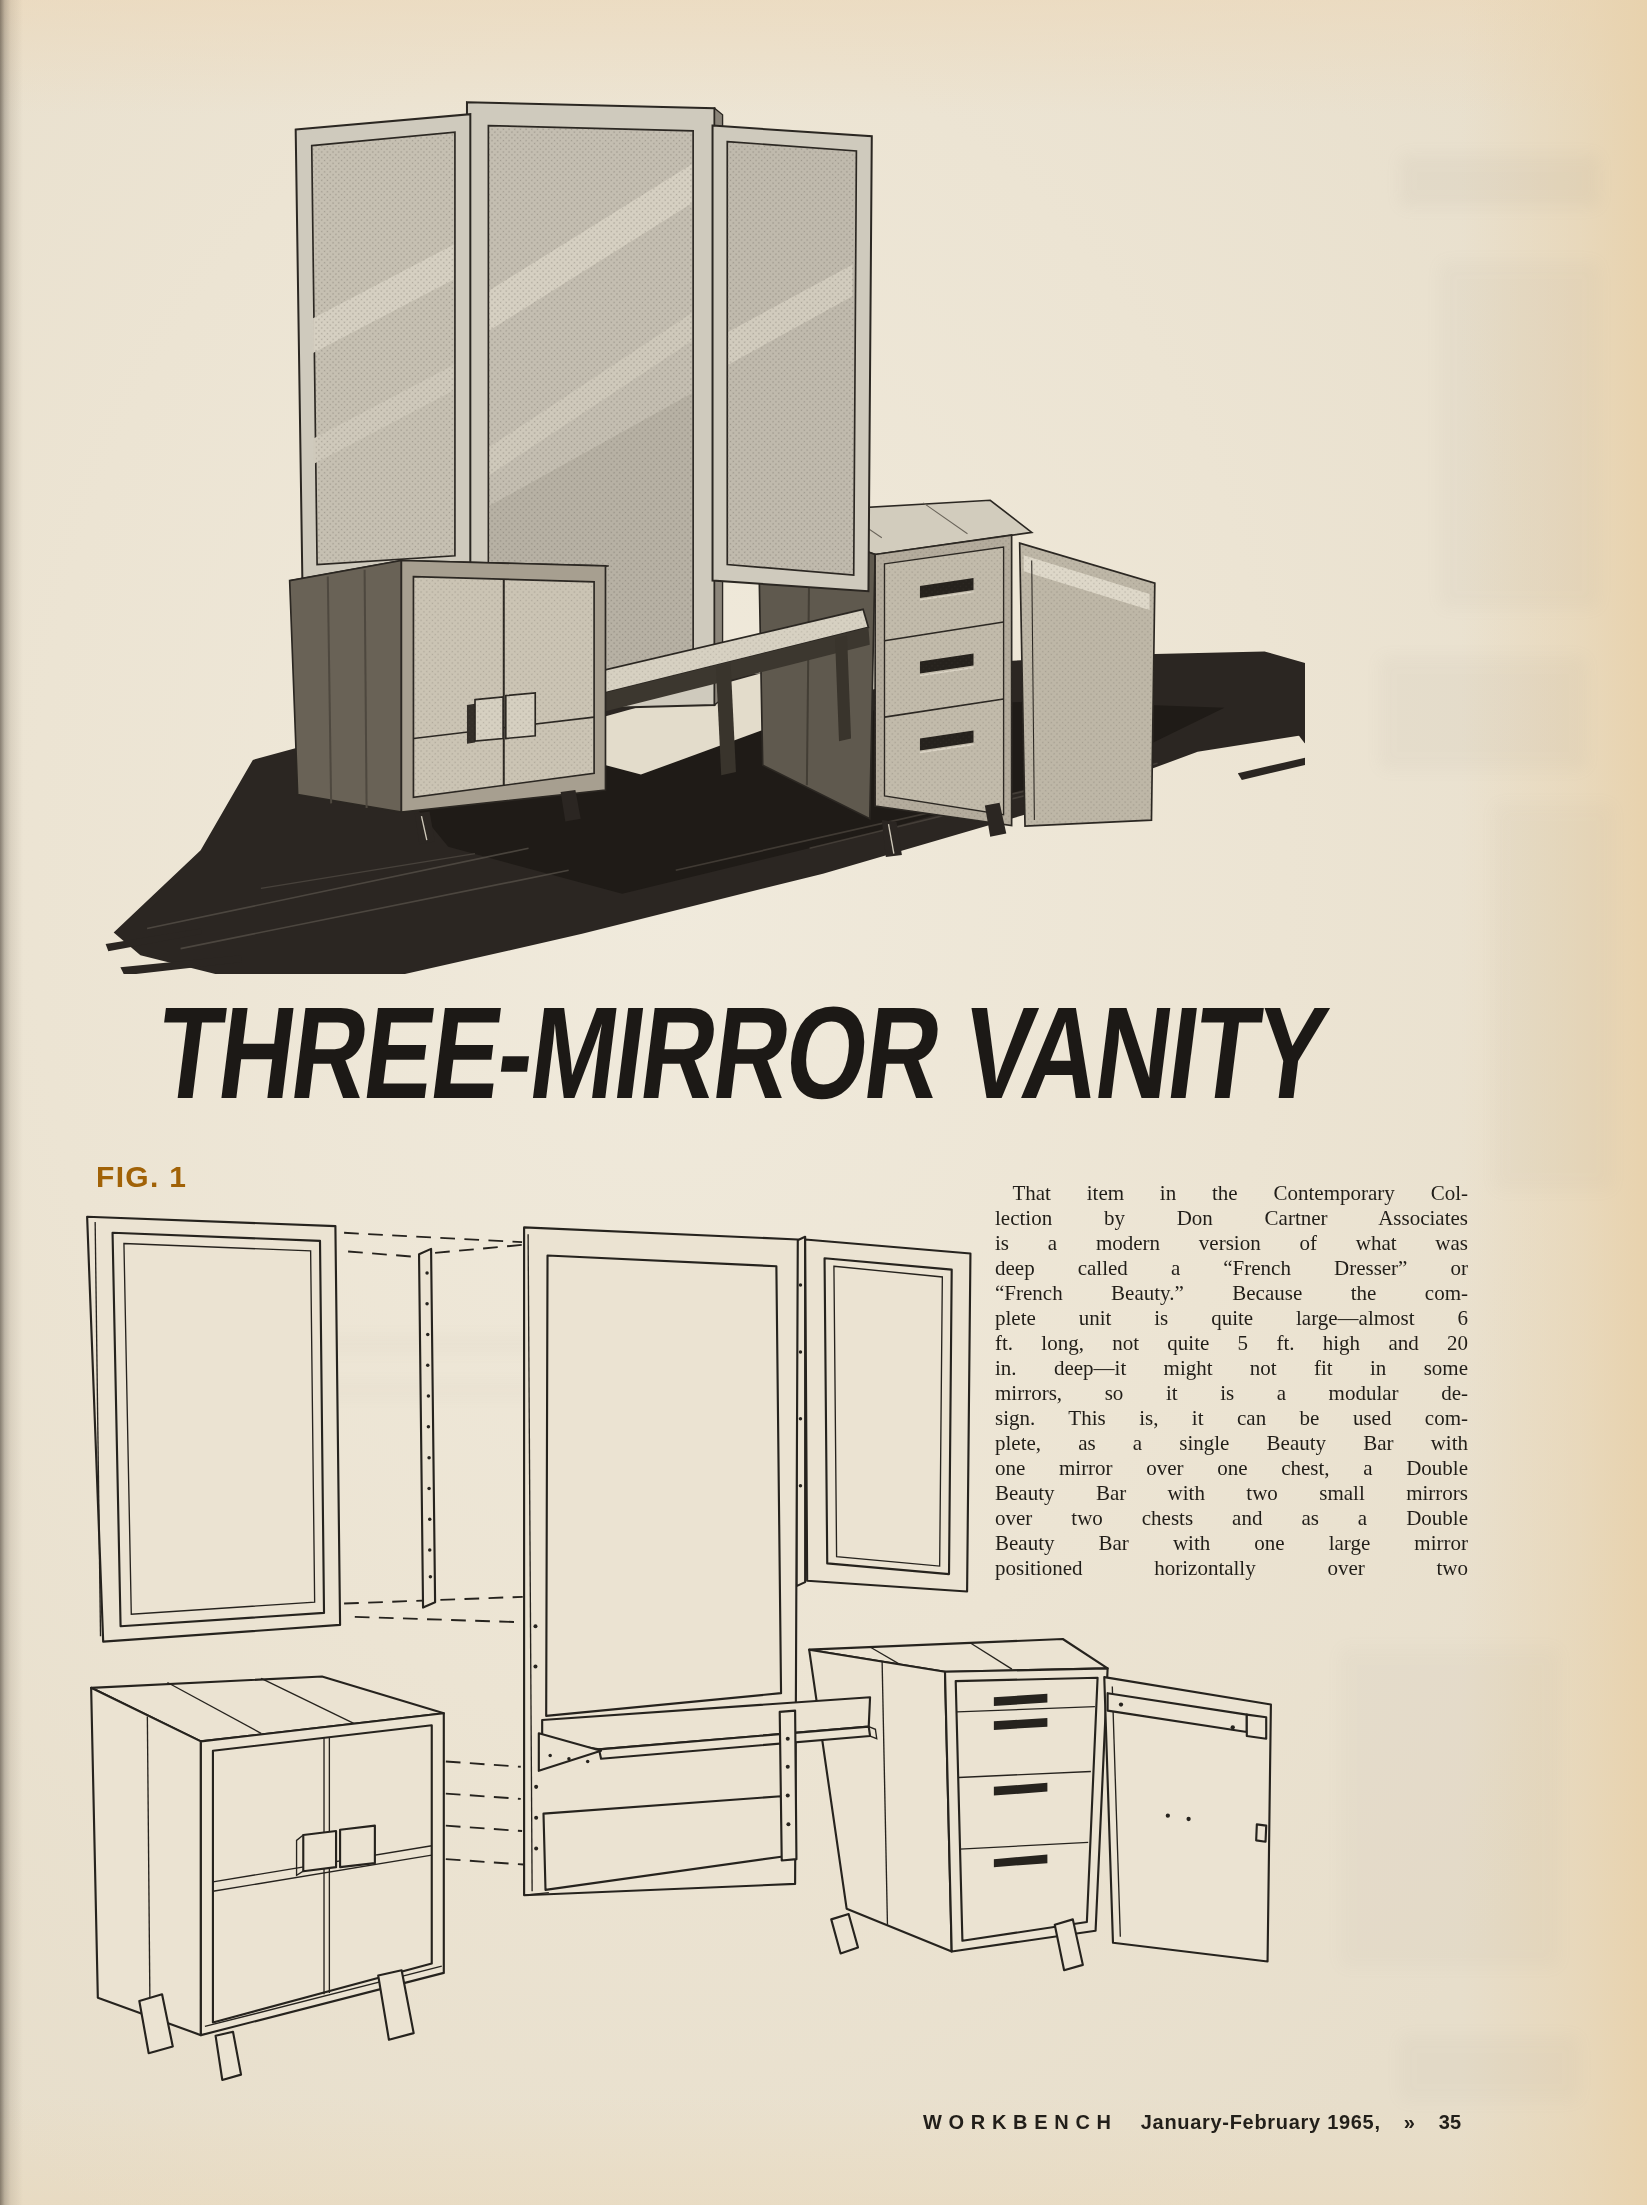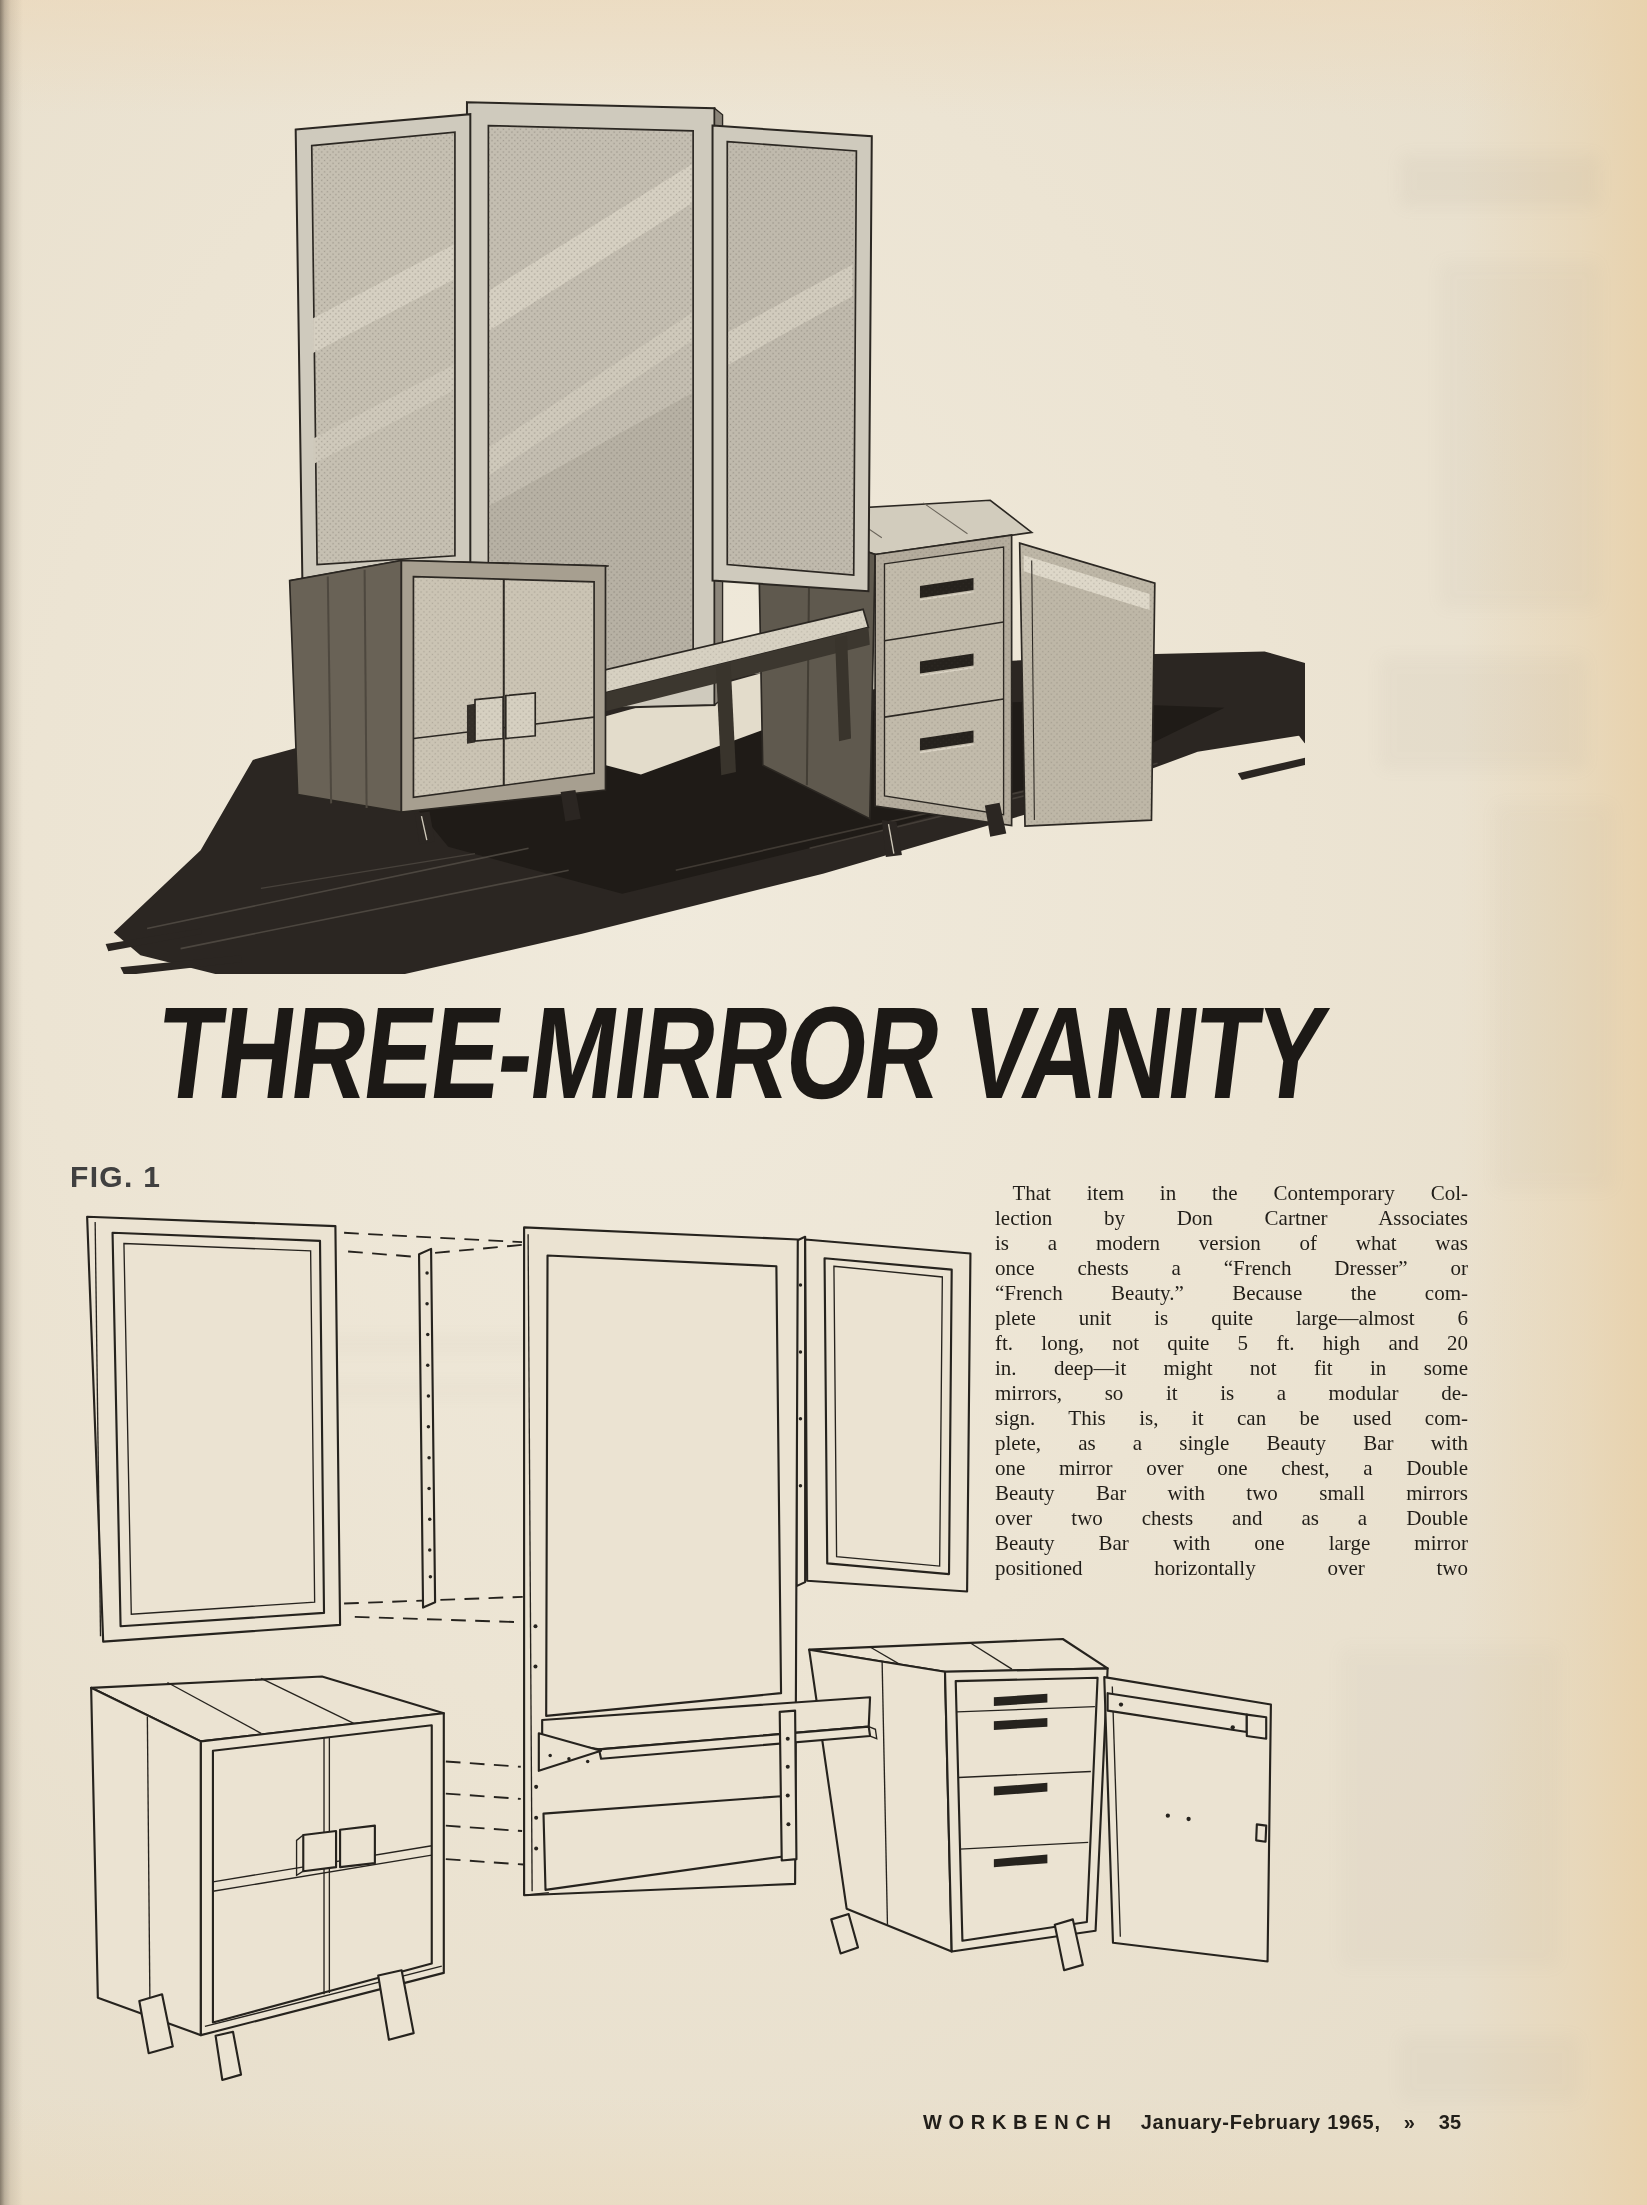--- a/index.html
+++ b/index.html
@@ -12,21 +12,21 @@
       linear-gradient(180deg, rgba(236,216,186,.65) 0px, rgba(236,216,186,0) 114px),
       linear-gradient(0deg, rgba(233,215,184,.45) 0px, rgba(233,215,184,0) 107px),
       radial-gradient(1138px 1540px at 40% 40%, #f0eadc 0%, #ece4d3 55%, #e7decb 100%);
   }
   .ghost{position:absolute;background:#93897a;filter:blur(7.4px);border-radius:6.7px;}
   .hero{position:absolute;left:100px;top:64px;width:1205px;height:910px;}
   .fig1{position:absolute;left:40px;top:1198px;width:1272px;height:890px;}
   .title{position:absolute;left:151px;top:987px;margin:0;width:1607px;
     font-size:131px;font-weight:bold;color:#1c1916;letter-spacing:-2.7px;white-space:nowrap;
     transform:scaleX(.79) skewX(-9deg);transform-origin:0 100%;line-height:1.0;}
-  .fig-label{position:absolute;left:70px;top:1160px;font-size:30px;font-weight:bold;color:#404040;letter-spacing:1.3px;}
+  .fig-label{position:absolute;left:96px;top:1160px;font-size:30px;font-weight:bold;color:#a16207;letter-spacing:1.3px;}
   .article{position:absolute;left:995px;top:1181px;width:473px;color:#211e19;
     font-family:"Liberation Serif",serif;font-size:21px;line-height:25px;}
   .pline{text-align:justify;text-align-last:justify;white-space:normal;}
   .pline.first{text-indent:17.4px;}
   .footer{position:absolute;left:923px;top:2111px;font-size:20px;font-weight:bold;color:#221f1a;white-space:nowrap;text-align:right;}
   .footer .mag{letter-spacing:6.7px;}
   .footer .issue{margin-left:23px;letter-spacing:0.7px;}
   .footer .sep{margin-left:23px;}
   .footer .pnum{margin-left:24px;}
   svg .ln{stroke:#26231e;stroke-width:3.2;fill:none;stroke-linecap:round;stroke-linejoin:round;}
@@ -274,21 +274,21 @@
       <path class="ln fillp" d="M148,1200 L182,1190 L198,1268 L162,1278 Z"></path>
       <path class="ln fillp" d="M505,1162 L540,1154 L558,1248 L521,1258 Z"></path>
       <path class="ln fillp" d="M262,1252 L288,1246 L300,1310 L272,1318 Z"></path>
     </g>
   </svg>
 
   <div class="article">
       <div class="pline first">That item in the Contemporary Col-</div>
       <div class="pline">lection by Don Cartner Associates</div>
       <div class="pline">is a modern version of what was</div>
-      <div class="pline">once chests a “French Dresser” or</div>
+      <div class="pline">deep called a “French Dresser” or</div>
       <div class="pline">“French Beauty.” Because the com-</div>
       <div class="pline">plete unit is quite large—almost 6</div>
       <div class="pline">ft. long, not quite 5 ft. high and 20</div>
       <div class="pline">in. deep—it might not fit in some</div>
       <div class="pline">mirrors, so it is a modular de-</div>
       <div class="pline">sign. This is, it can be used com-</div>
       <div class="pline">plete, as a single Beauty Bar with</div>
       <div class="pline">one mirror over one chest, a Double</div>
       <div class="pline">Beauty Bar with two small mirrors</div>
       <div class="pline">over two chests and as a Double</div>

